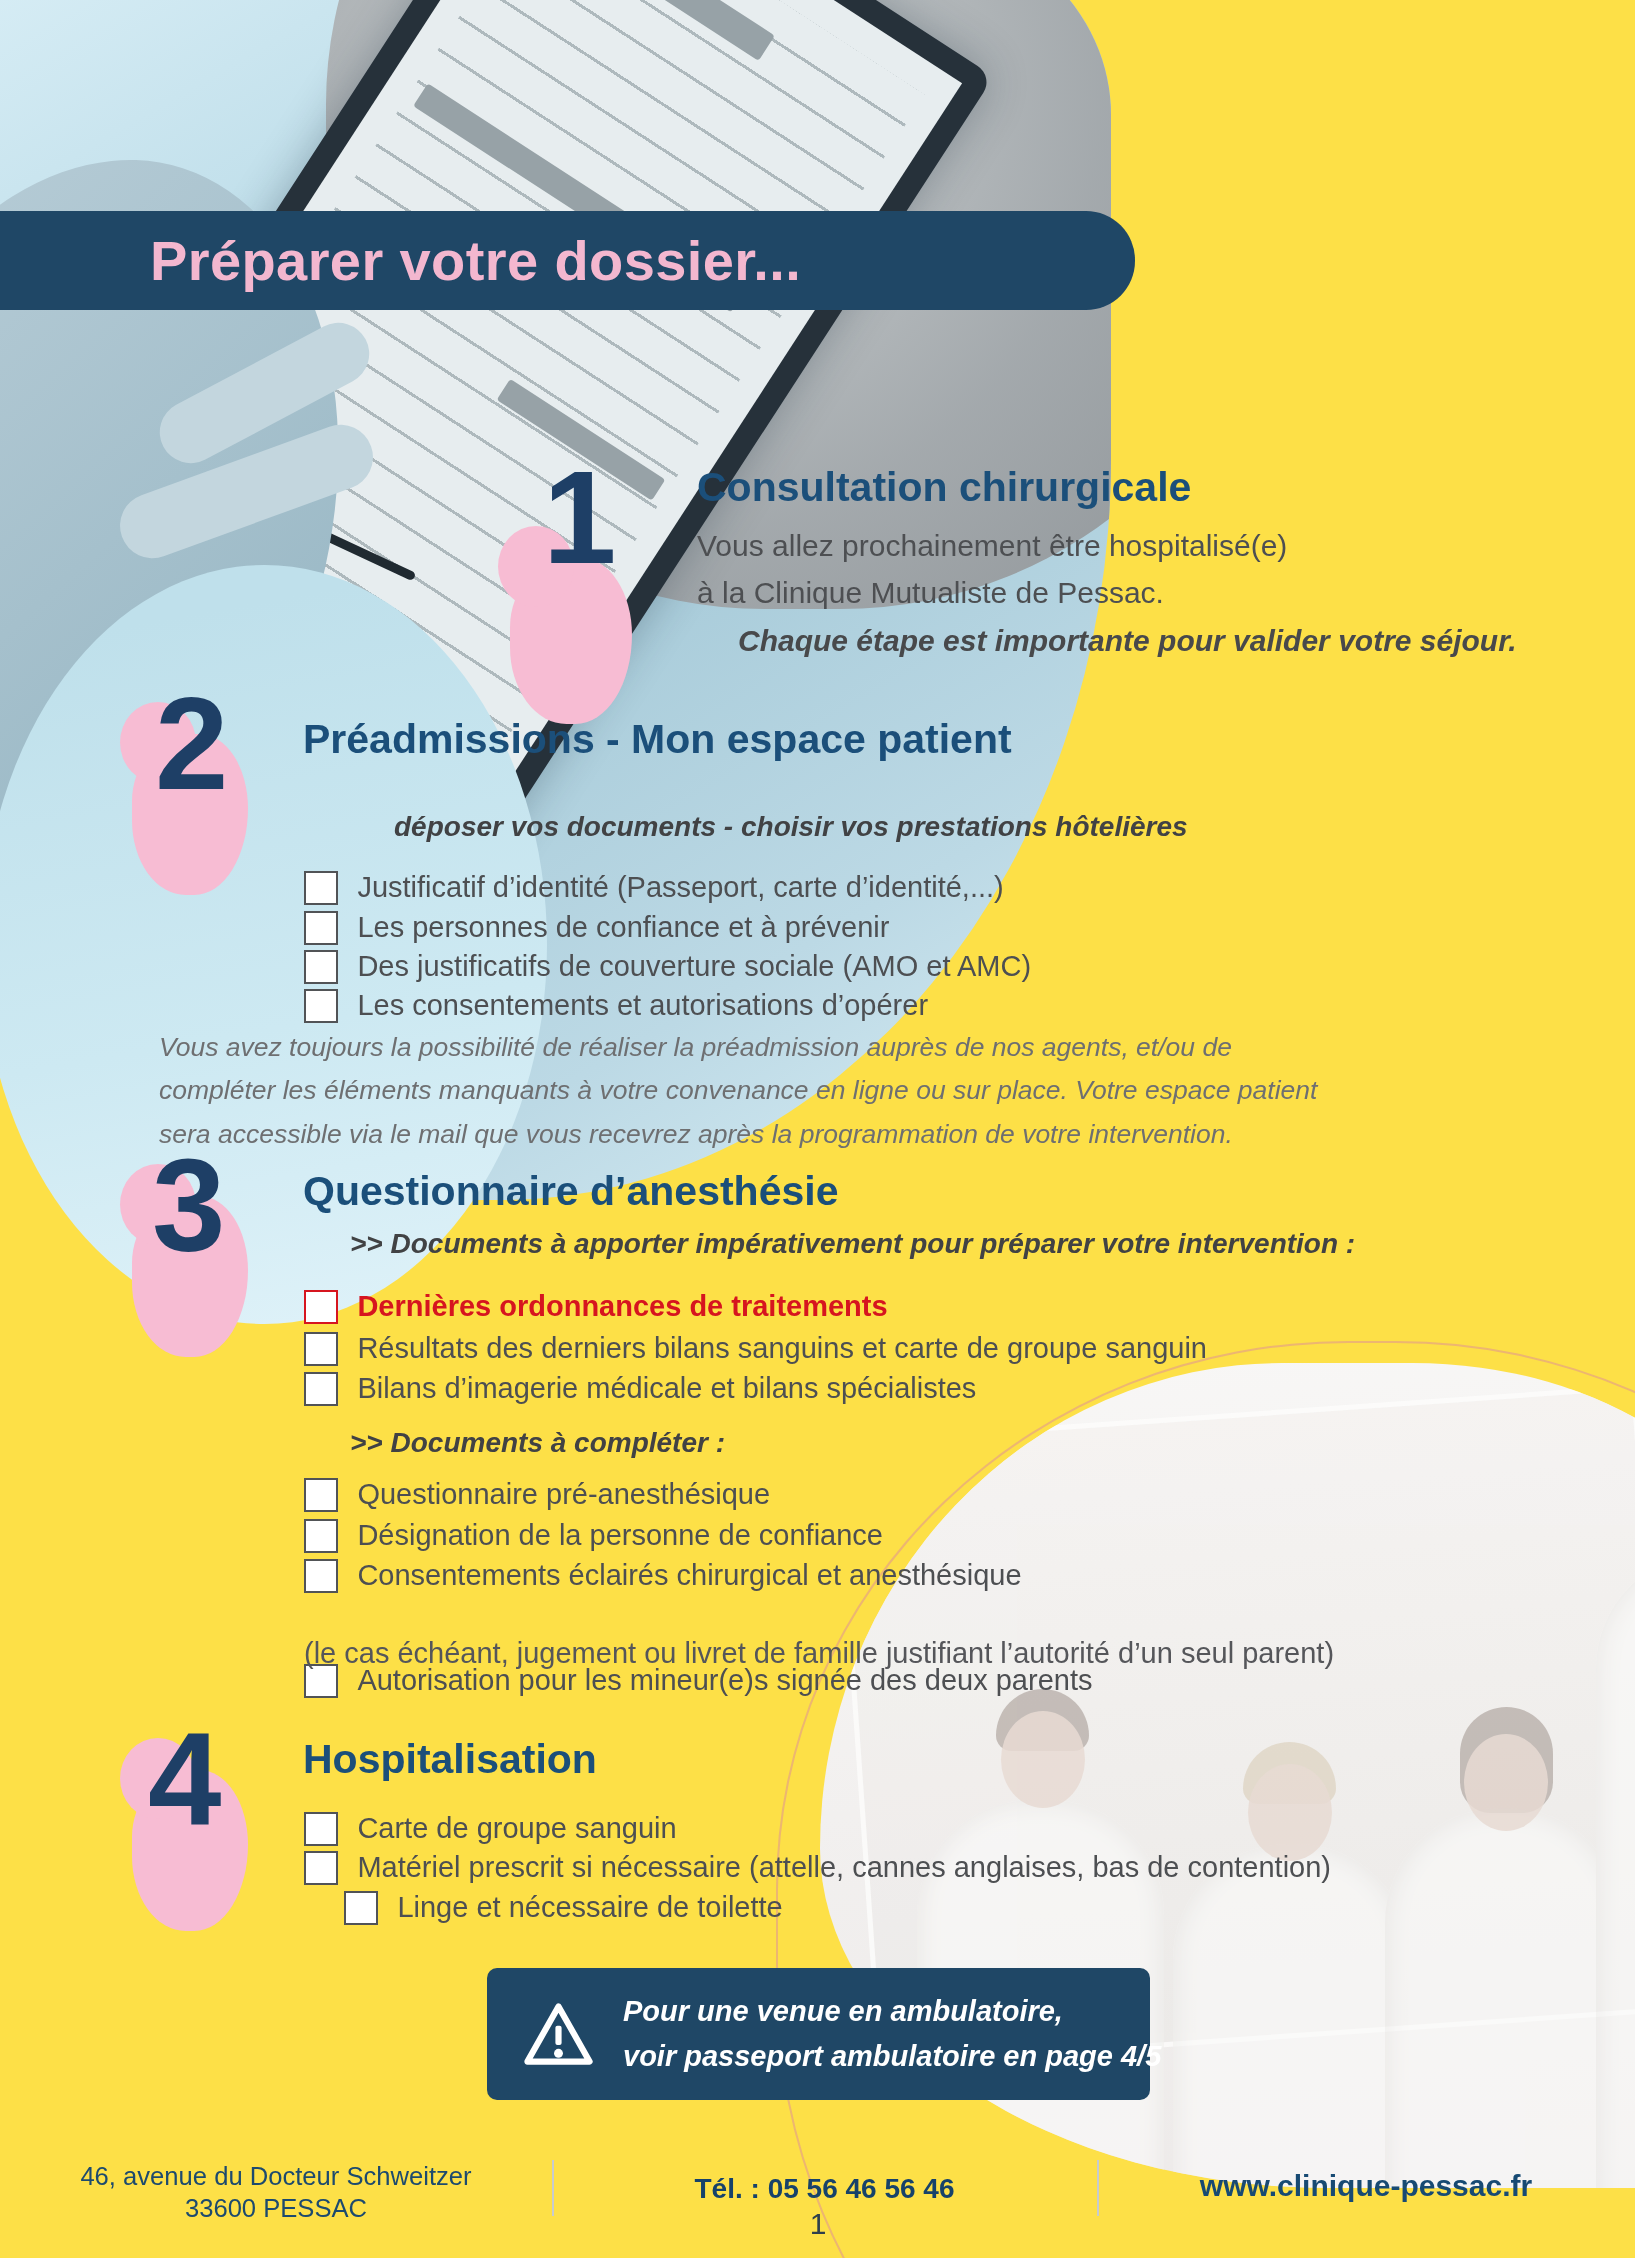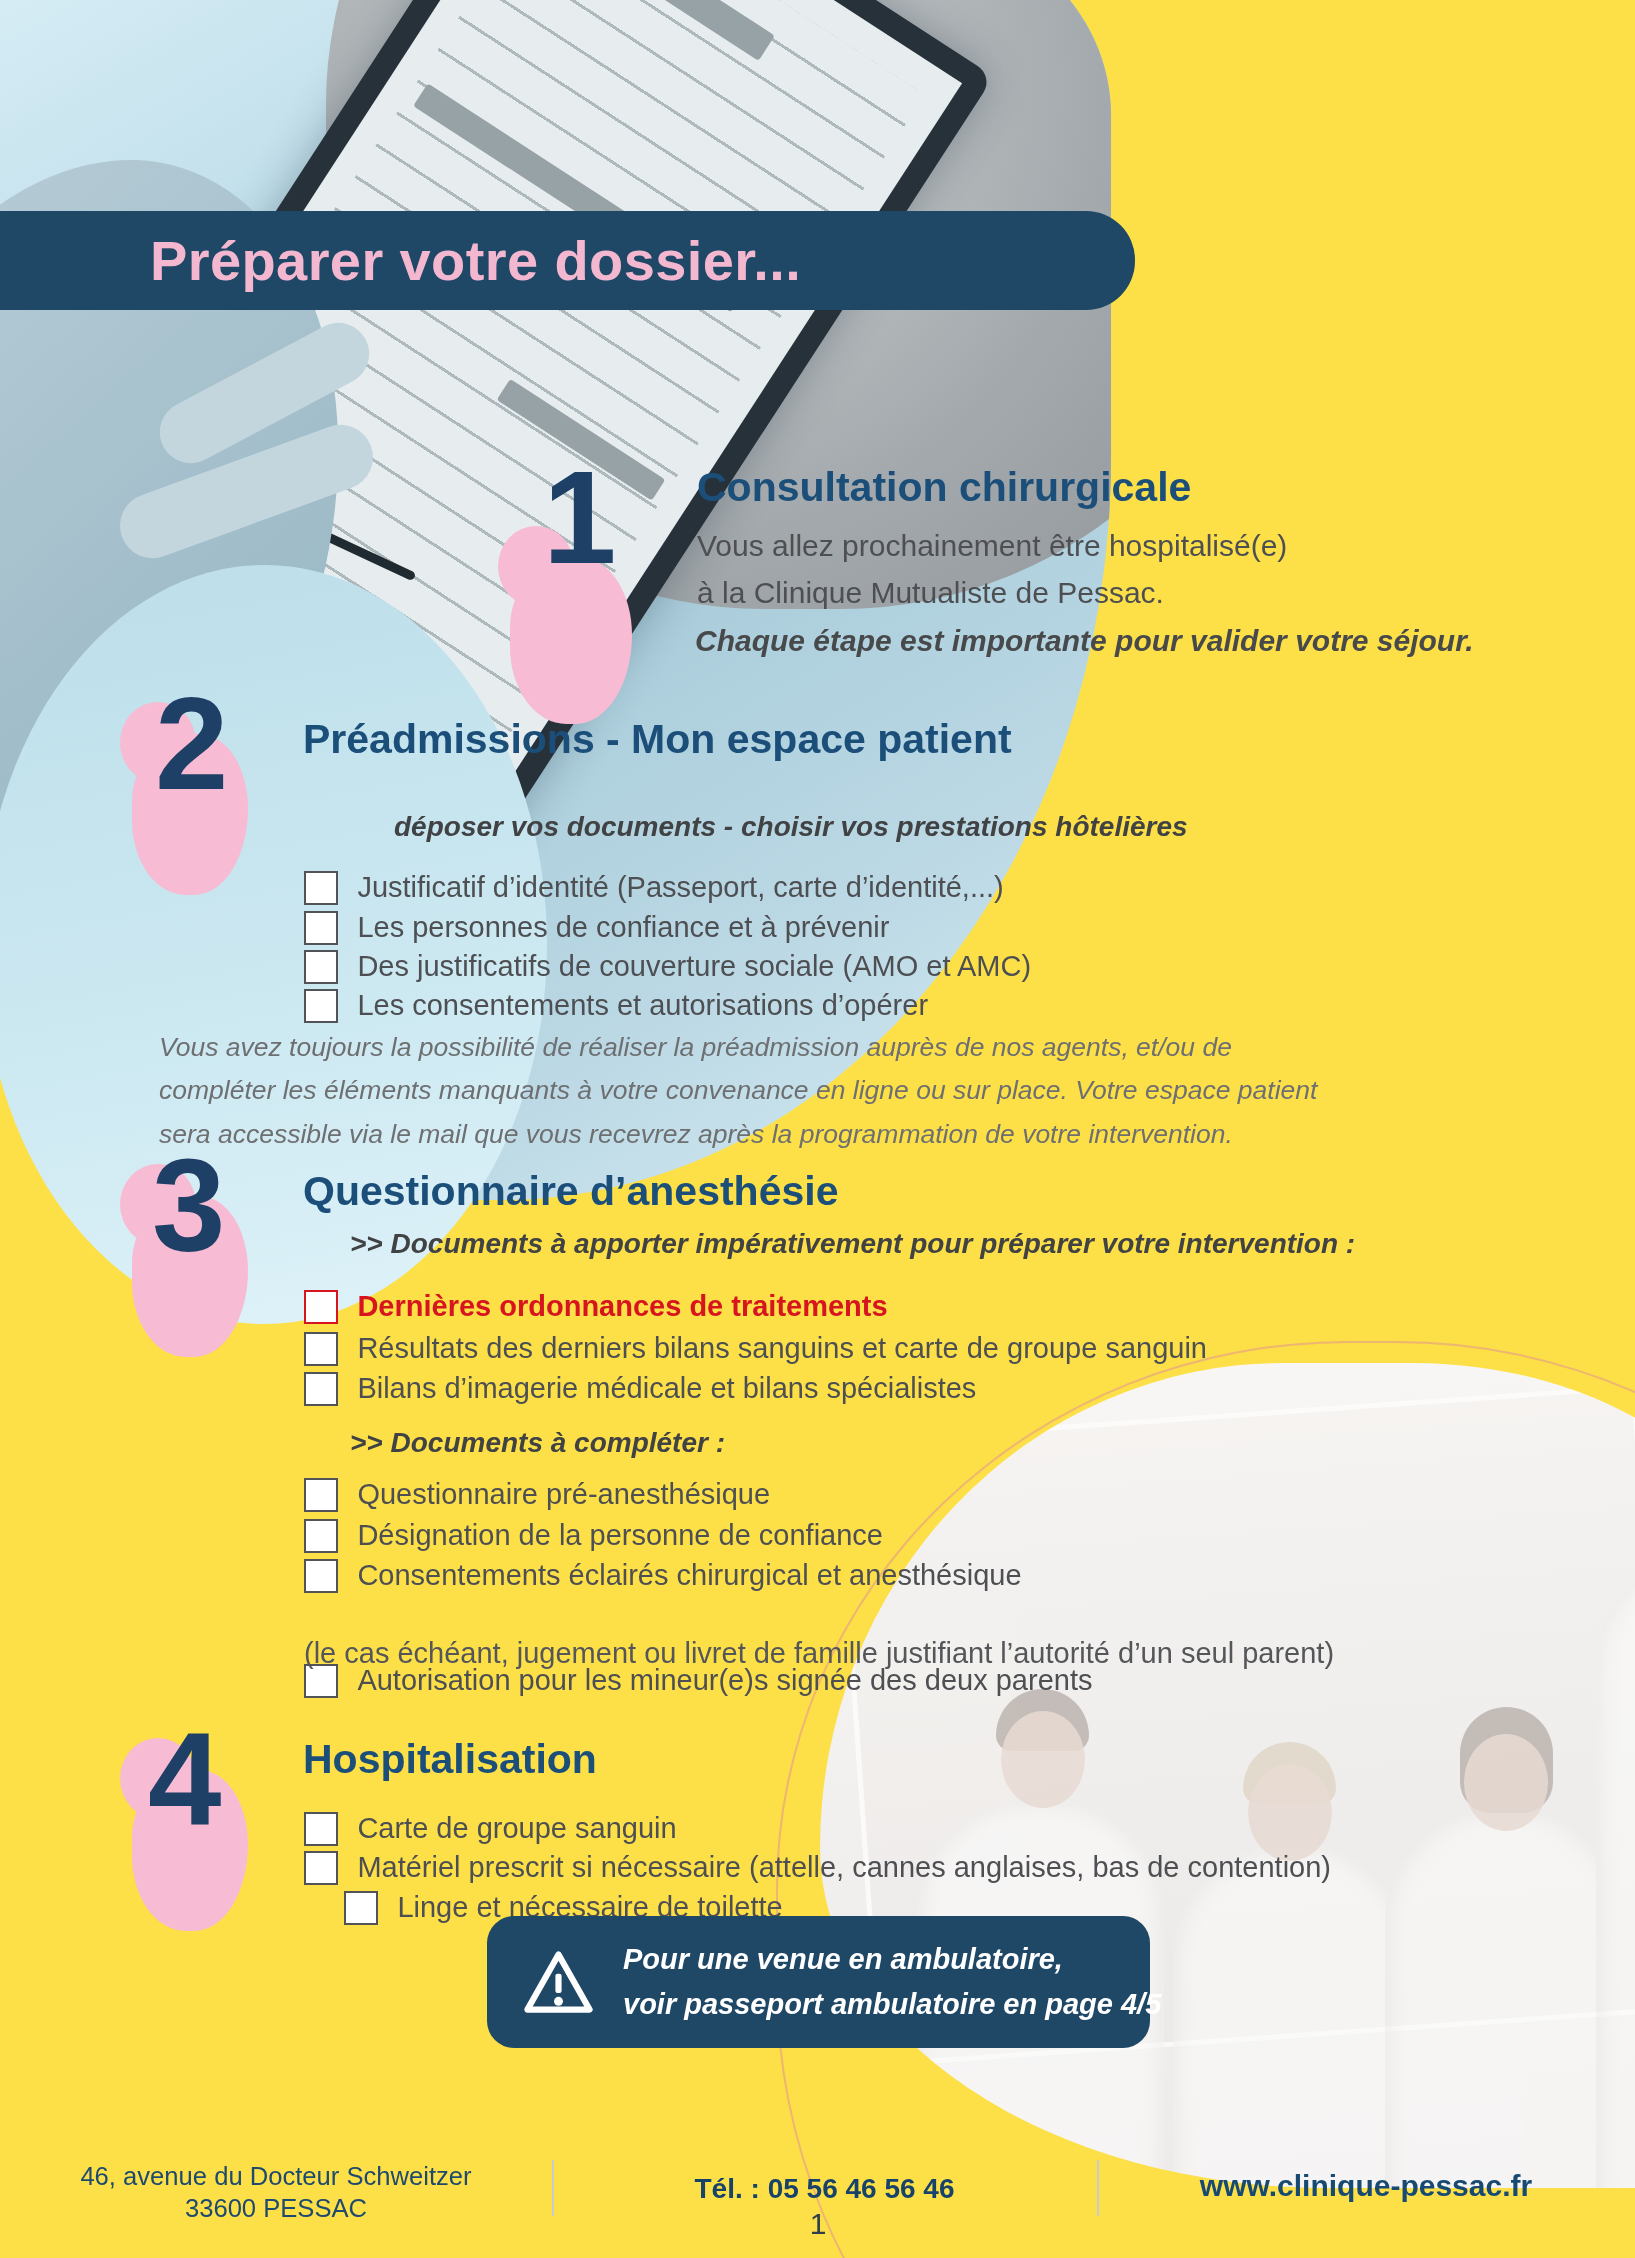--- a/index.html
+++ b/index.html
@@ -62,22 +62,22 @@
   .para-line{font-size:26.5px;font-style:italic;color:#6e6f71;z-index:5;}
   .note-line{font-size:29px;color:#55565a;z-index:5;}
 
   .check-row{position:absolute;display:flex;align-items:center;gap:19.4px;height:39px;z-index:5;}
   .checkbox{width:30px;height:30px;border:2.6px solid #515356;background:#ffffff;flex:0 0 auto;}
   .check-label{font-size:29px;color:#4d4f52;white-space:nowrap;}
   .check-row.red .checkbox{border-color:#d6151f;}
   .check-row.red .check-label{color:#d6151f;font-weight:700;}
 
   
-  .warning{position:absolute;left:487px;top:1916px;width:663px;height:132px;z-index:6;
-        background:#1f4766;border-radius:27px;display:flex;align-items:center;}
+  .warning{position:absolute;left:487px;top:1968px;width:663px;height:132px;z-index:6;
+        background:#1f4766;border-radius:10px;display:flex;align-items:center;}
   .warning-icon{margin-left:37px;flex:0 0 auto;}
   .warning-text{margin-left:30px;font-size:29px;font-weight:700;font-style:italic;color:#ffffff;
         line-height:1.55;white-space:nowrap;}
 
   
   .footer-cell{position:absolute;z-index:5;text-align:center;color:#1d4a6e;}
   .f-address{left:0;top:2160px;width:552px;font-size:25.6px;line-height:1.26;}
   .f-phone{left:552px;top:2173px;width:545px;font-size:28px;font-weight:700;color:#17426a;}
   .f-web{left:1097px;top:2169px;width:538px;font-size:30px;font-weight:700;color:#174a73;}
   .f-divider{position:absolute;top:2160px;width:1.8px;height:56px;background:#c7cbce;z-index:5;}
@@ -126,21 +126,21 @@
 
   <div class="banner">
     <div class="banner-title">Préparer votre dossier...</div>
   </div>
 
   <div class="blob" style="left:510px;top:558px;width:122px;height:166px;"></div>
   <div class="step-num" style="left:543px;top:452px;">1</div>
   <div class="txt h-section" style="left:697px;top:464px;">Consultation chirurgicale</div>
   <div class="txt body-line" style="left:697px;top:529px;">Vous allez prochainement être hospitalisé(e)</div>
   <div class="txt body-line" style="left:697px;top:576px;">à la Clinique Mutualiste de Pessac.</div>
-  <div class="txt emph" style="left:695px;top:624px;text-align:center;">Chaque étape est importante pour valider votre séjour.</div>
+  <div class="txt emph" style="left:738px;top:624px;text-align:center;">Chaque étape est importante pour valider votre séjour.</div>
 
   <div class="blob" style="left:132px;top:734px;width:116px;height:161px;"></div>
   <div class="step-num" style="left:155px;top:678px;">2</div>
   <div class="txt h-section" style="left:303px;top:716px;">Préadmissions - Mon espace patient</div>
   <div class="txt subt" style="left:394px;top:811px;">déposer vos documents - choisir vos prestations hôtelières</div>
 
   <div class="check-row" style="left:304px;top:868px;">
     <span class="checkbox"></span>
     <span class="check-label">Justificatif d’identité (Passeport, carte d’identité,...)</span>
   </div>

